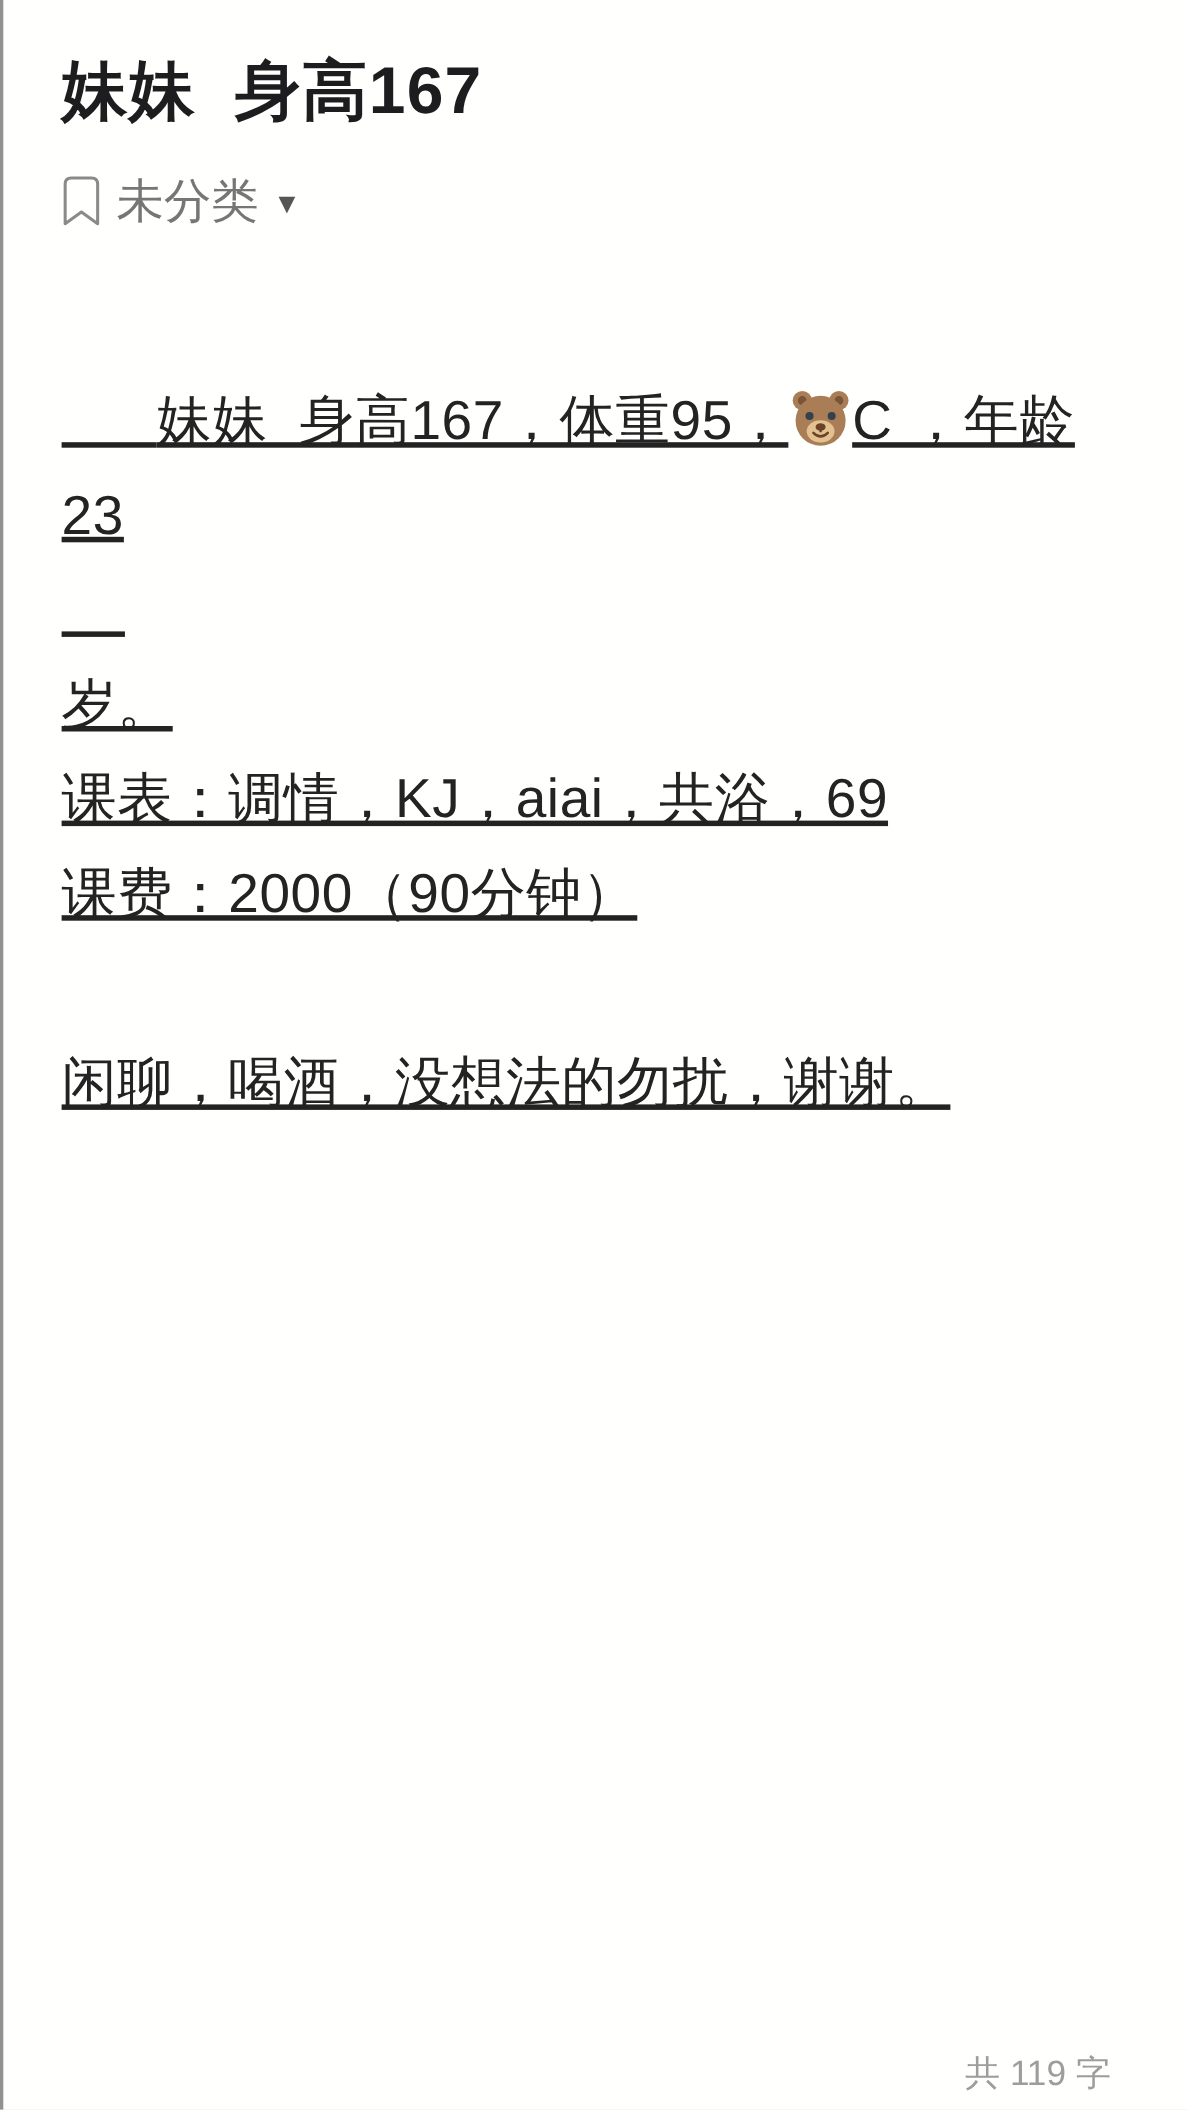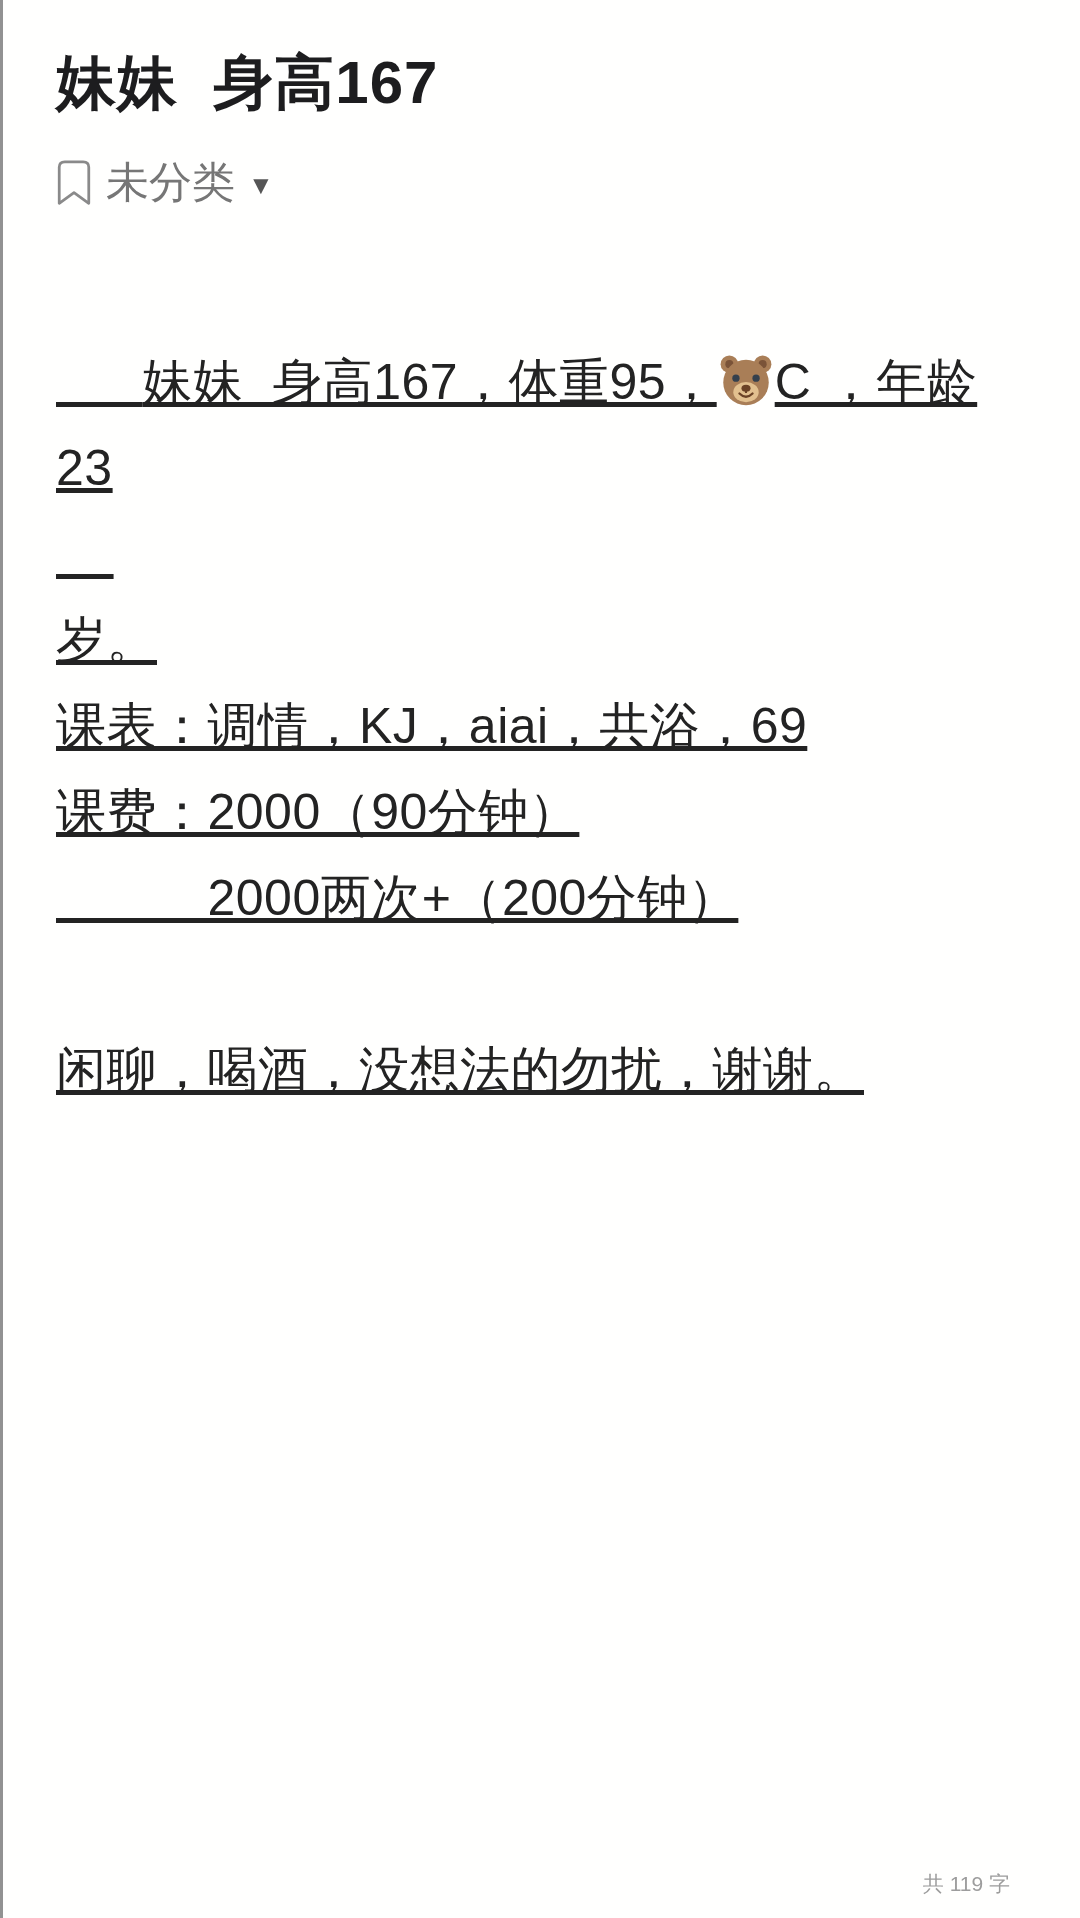--- a/index.html
+++ b/index.html
@@ -74,21 +74,21 @@
     width: 56px;
     height: 56px;
     vertical-align: -8px;
     margin: 0 1px;
   }
   .bear-emoji svg { width: 56px; height: 56px; display: block; }
   .word-count {
     position: absolute;
     right: 70px;
     bottom: 14px;
-    font-size: 21px;
+    font-size: 32px;
     line-height: 40px;
     color: #9d9d9d;
   }
 </style>
 </head>
 <body>
 
 <div class="page">
 
   <h1 class="title">妹妹  身高167</h1>
@@ -115,21 +115,20 @@
           <circle cx="20.5" cy="31" r="4.2" fill="#35404d"></circle>
           <circle cx="43.5" cy="31" r="4.2" fill="#35404d"></circle>
           <ellipse cx="32" cy="42.5" rx="5.2" ry="4" fill="#6b4226"></ellipse>
           <path d="M32 44 V48" stroke="#6b4226" stroke-width="2.4" fill="none"></path>
           <path d="M24.5 48.5 Q32 56 39.5 48.5" stroke="#6b4226" stroke-width="2.6" fill="none" stroke-linecap="round"></path>
         </svg></span><span>C ，年龄23</span>
     </div>
     <div class="body-line">岁。</div>
     <div class="body-line">课表：调情，KJ，aiai，共浴，69</div>
     <div class="body-line">课费：2000（90分钟）</div>
-    <div class="body-line">　　　2000两次+（200分钟）</div>
     <div class="body-line"></div>
     <div class="body-line">闲聊，喝酒，没想法的勿扰，谢谢。</div>
     <div class="body-line"></div>
   </div>
 
   <div class="word-count">共 119 字</div>
 
 </div>
 
 </body></html>

